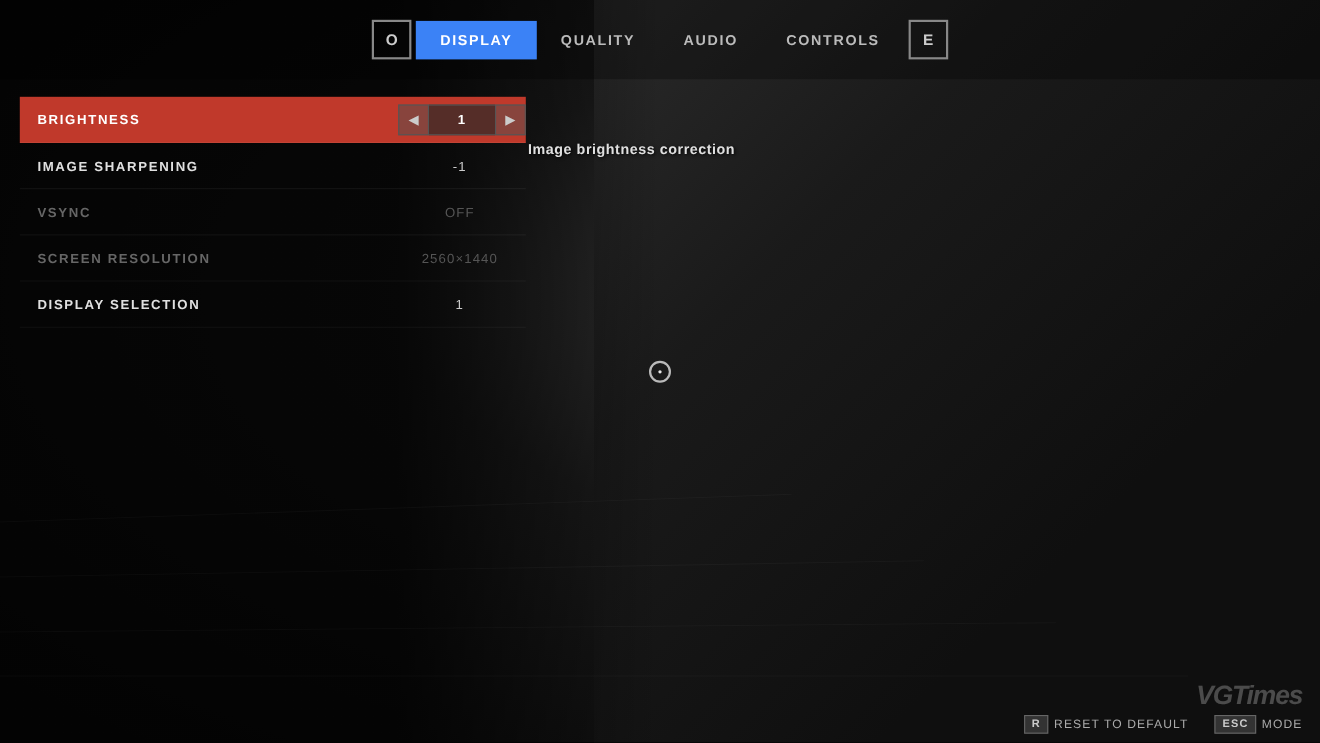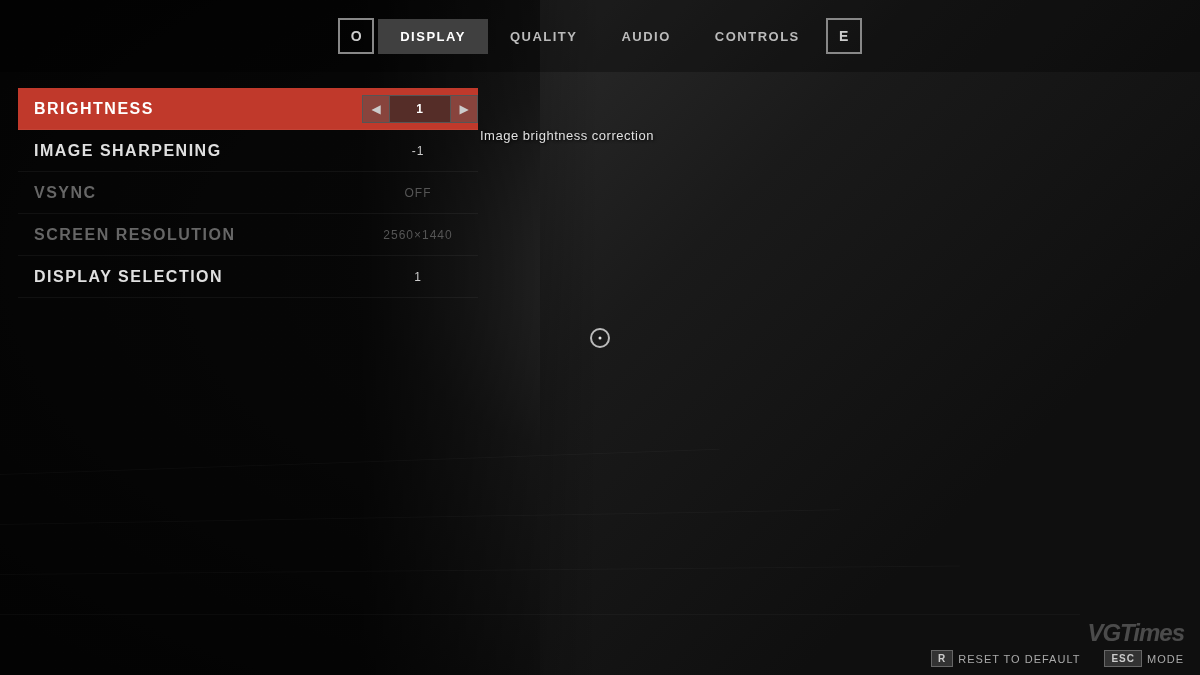--- a/index.html
+++ b/index.html
@@ -87,21 +87,21 @@
       letter-spacing: 1.5px;
       color: #bbb;
       cursor: pointer;
       border: none;
       background: transparent;
       text-transform: uppercase;
       position: relative;
     }
 
     .nav-tab.active {
-      background: #404040;
+      background: #3b82f6;
       color: #fff;
     }
 
     
     .settings-panel {
       position: absolute;
       top: 88px;
       left: 18px;
       width: 460px;
       z-index: 10;
@@ -113,21 +113,21 @@
       height: 42px;
       border-bottom: 1px solid rgba(255,255,255,0.05);
     }
 
     .setting-row.active-row {
       background: #c0392b;
     }
 
     .setting-label {
       flex: 1;
-      font-size: 16px;
+      font-size: 12px;
       font-weight: bold;
       letter-spacing: 1.5px;
       color: #e0e0e0;
       padding-left: 16px;
       text-transform: uppercase;
     }
 
     .setting-row.active-row .setting-label {
       color: #fff;
     }
@@ -187,20 +187,21 @@
     
     .tooltip {
       position: absolute;
       top: 128px;
       left: 480px;
       color: #e0e0e0;
       font-size: 13px;
       letter-spacing: 0.5px;
       z-index: 15;
       text-shadow: 1px 1px 3px rgba(0,0,0,0.9);
+      font-weight: bold;
     }
 
     
     .crosshair {
       position: absolute;
       top: 50%;
       left: 50%;
       transform: translate(-50%, -50%);
       width: 20px;
       height: 20px;

